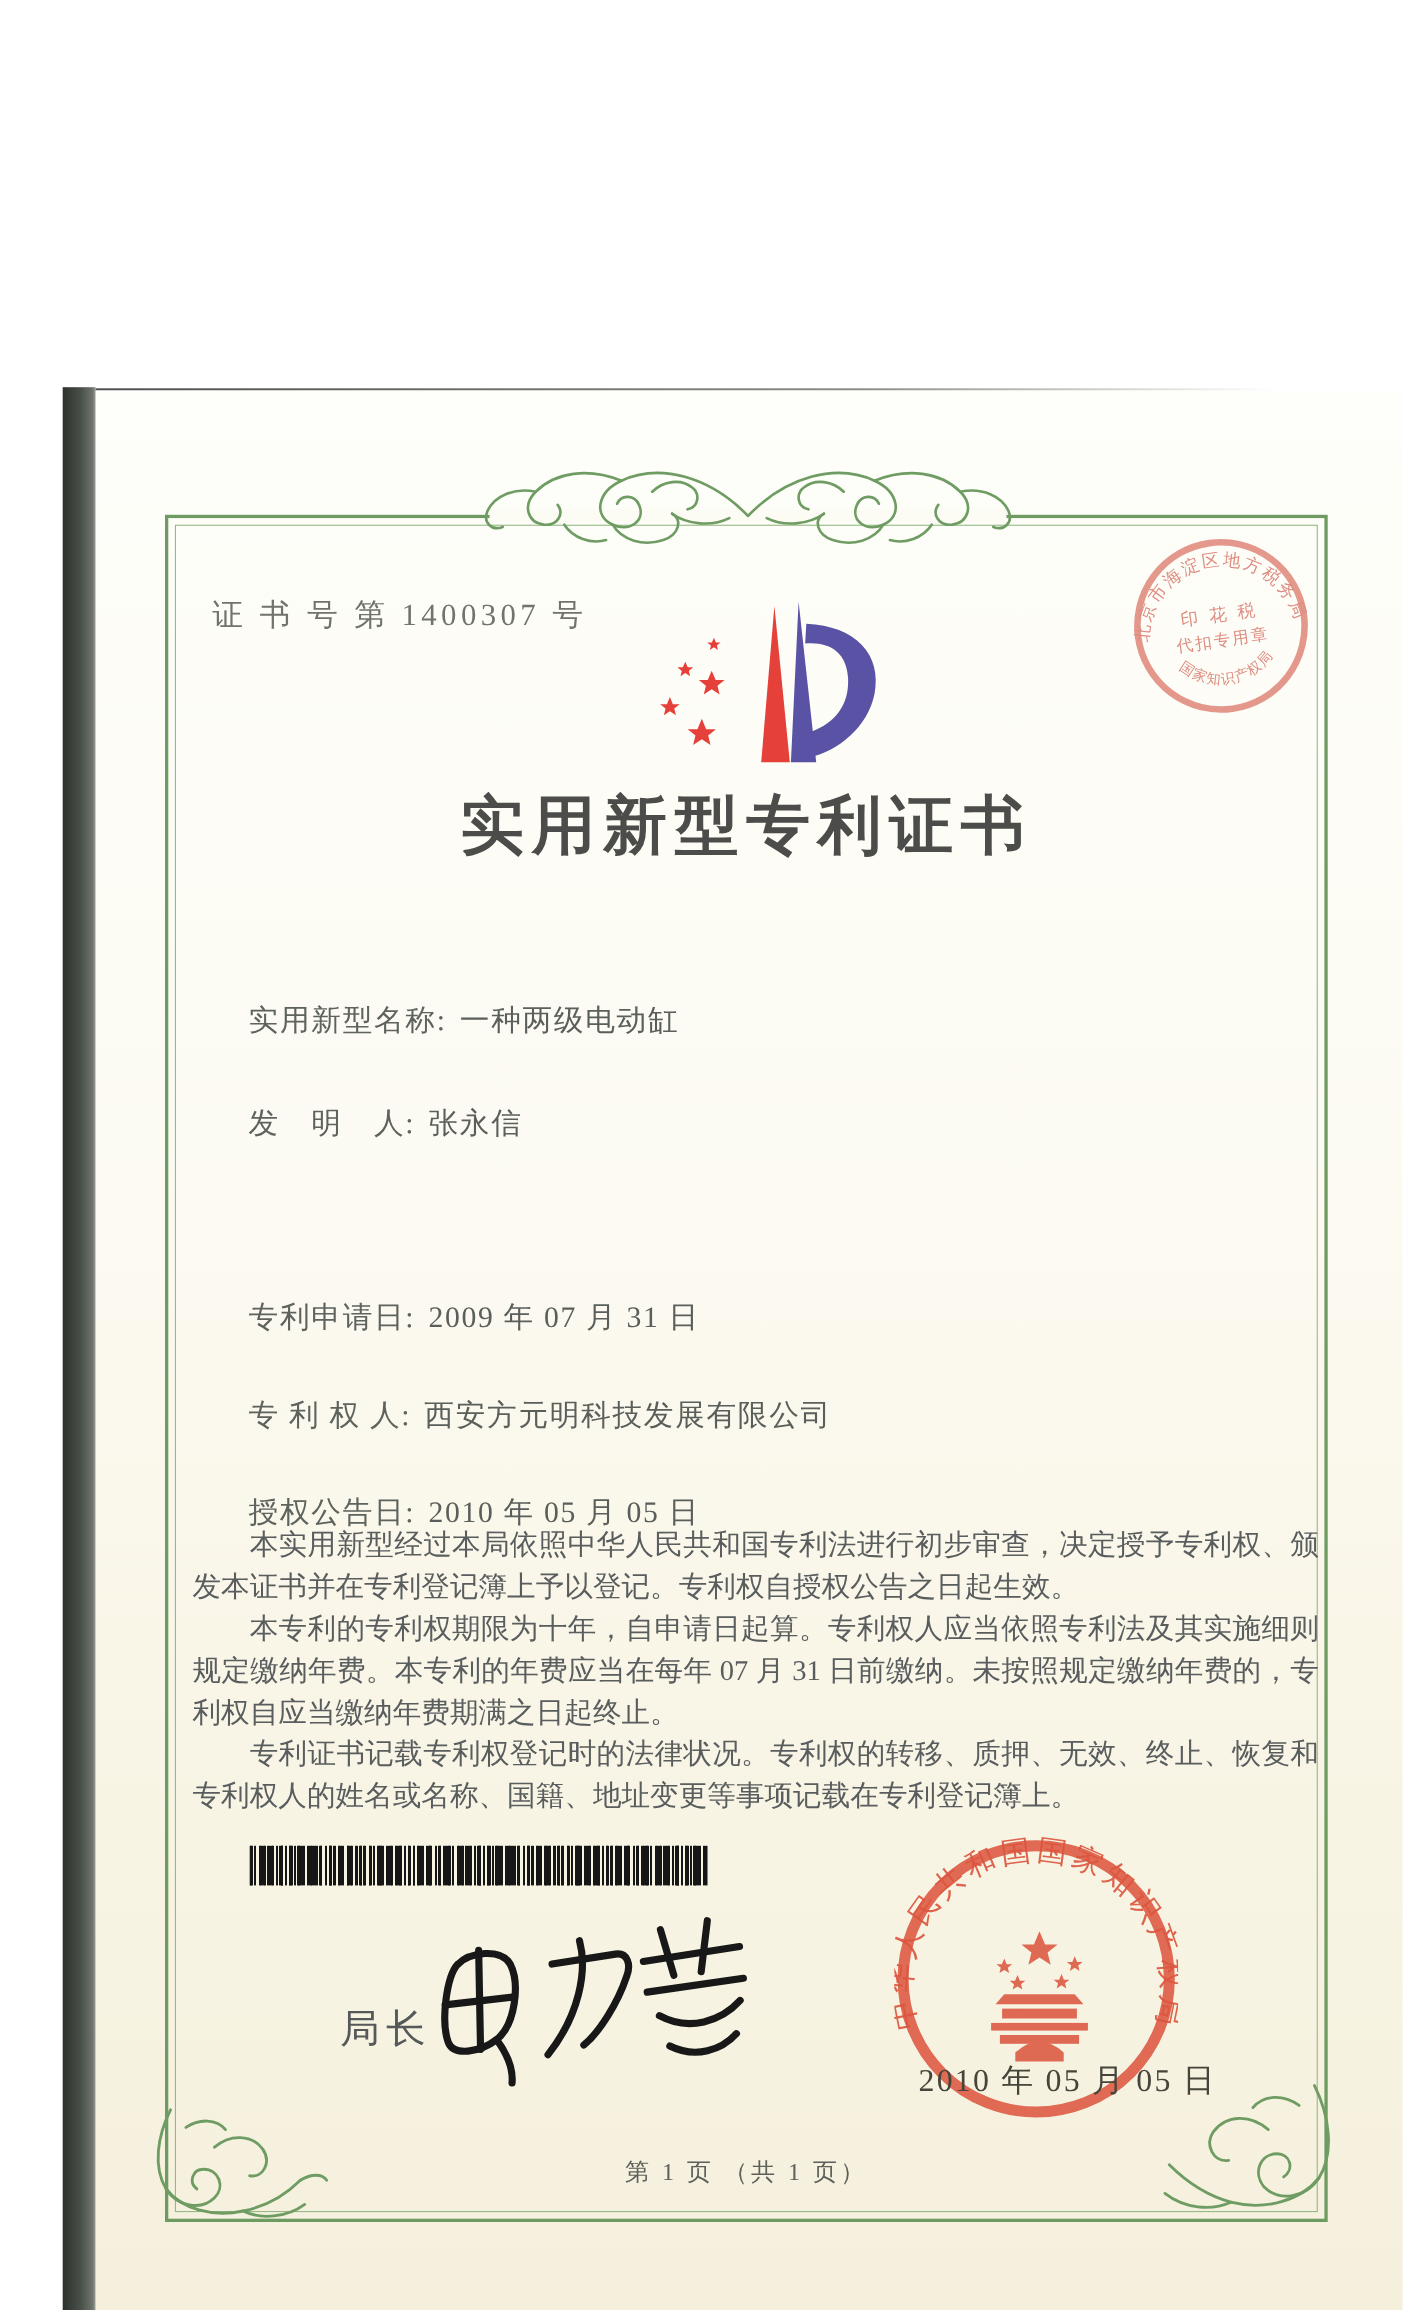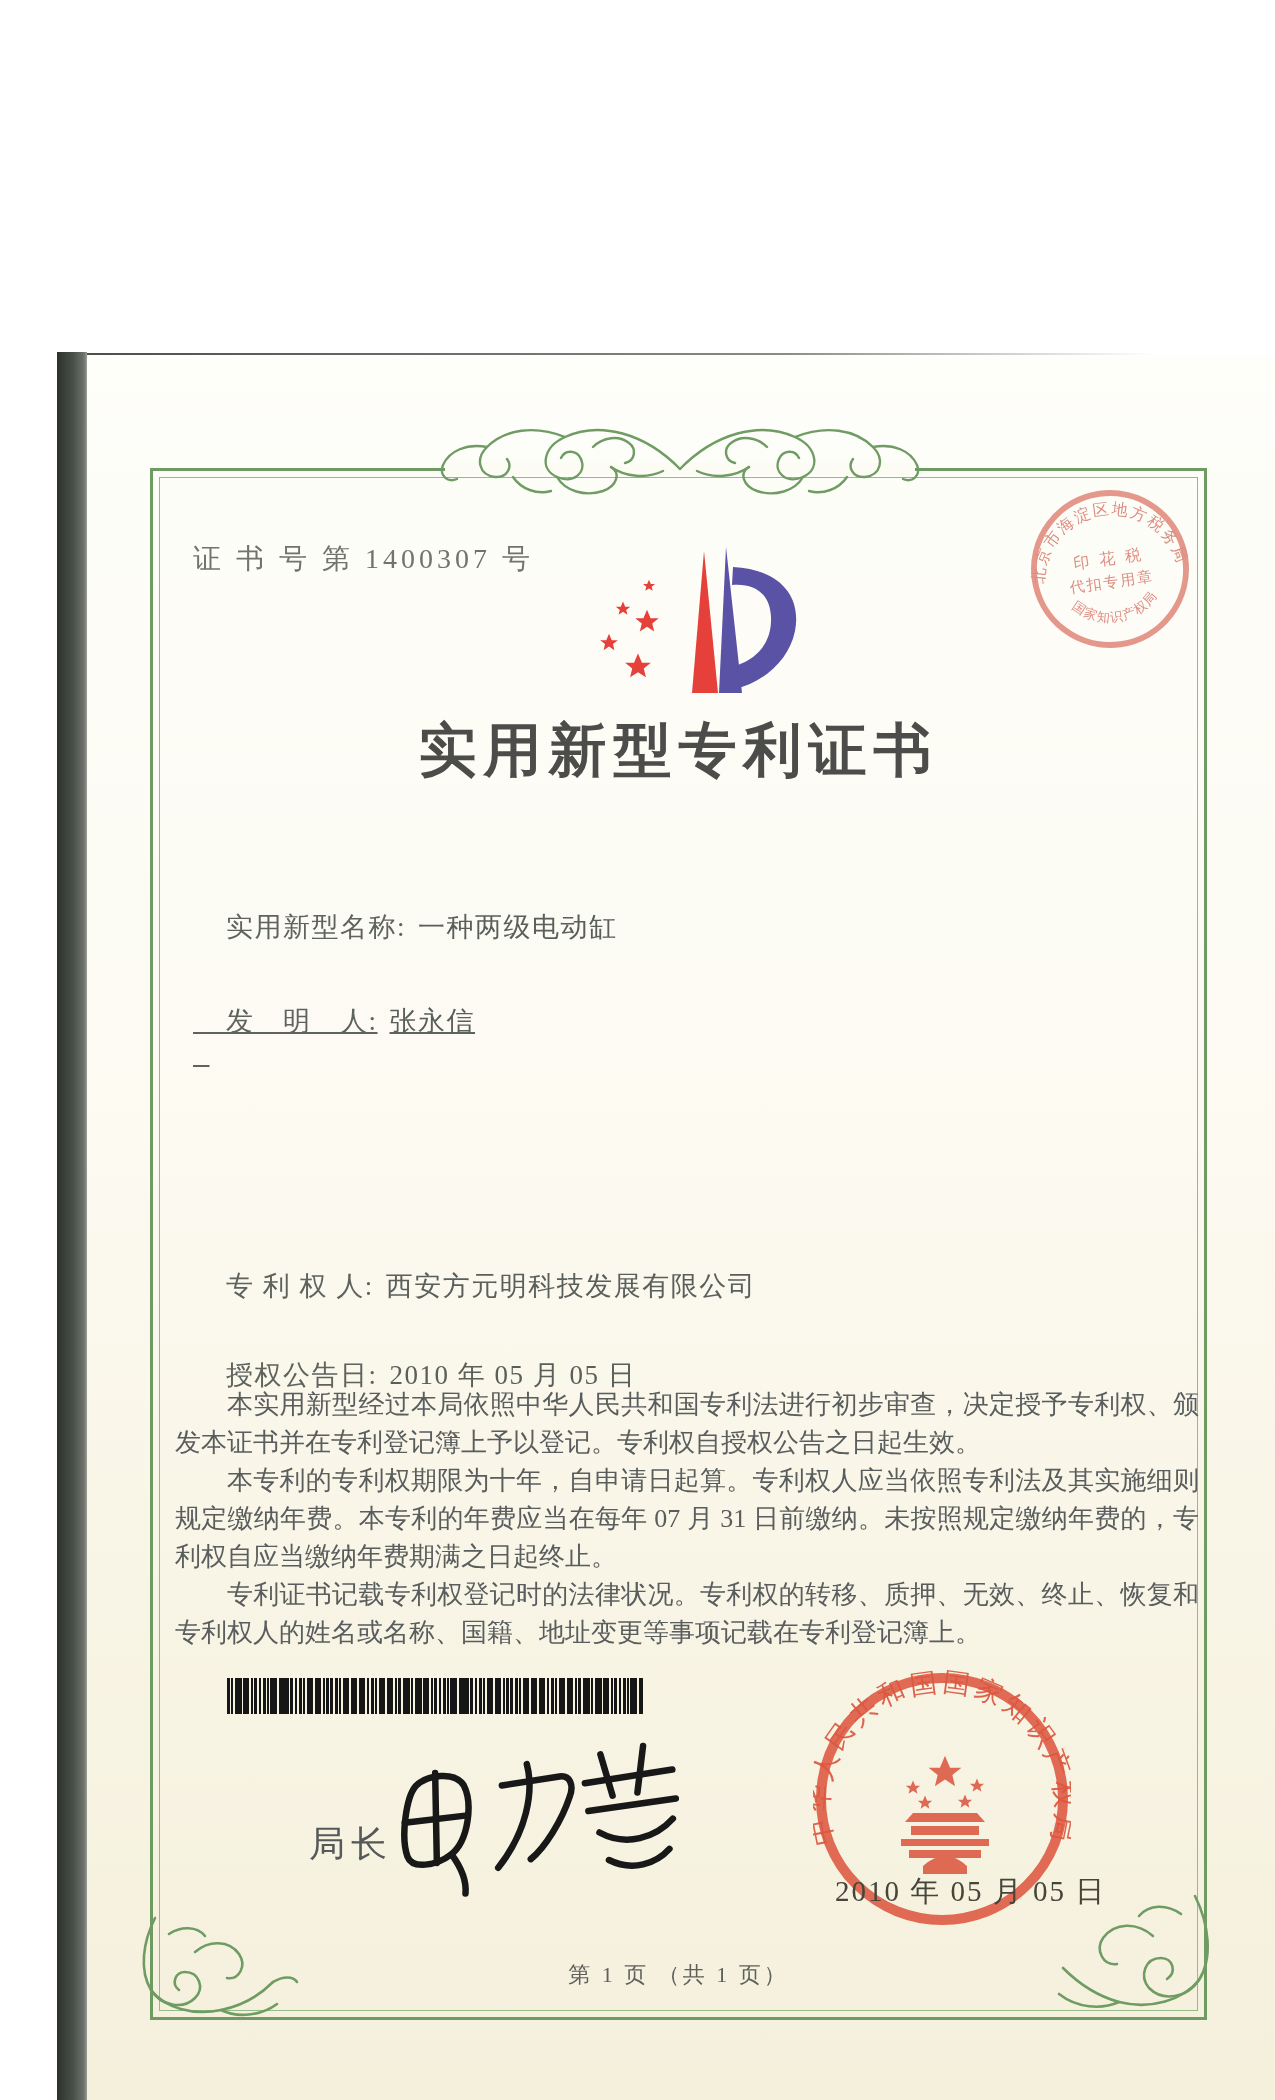--- a/index.html
+++ b/index.html
@@ -52,21 +52,21 @@
   .cert-title {
     position:absolute; left:103px; top:712px; width:1057px; text-align:center;
     font-size:58px; font-weight:600; color:#4c4c4a; letter-spacing:7px;
   }
   
   .field {
     position:absolute; left:146px; width:940px;
     font-size:27px; color:#5e635e; letter-spacing:1.5px; white-space:pre;
   }
   .field .fvalue { padding-left:12px; color:#5a5f5b; }
-  .f0 { top:878px; }  .f1 { top:972px;text-decoration:underline; }  .f2 { top:1058px; }
+  .f0 { top:878px; }  .f1 { top:972px; }  .f2 { top:1058px; }
   .f3 { top:1148px; } .f4 { top:1237px; } .f5 { top:1326px; }
   
   .body-text {
     position:absolute; left:128px; top:1386px; width:1024px;
     font-size:26px; line-height:38px; color:#595d5e; text-align:justify;
   }
   .body-text p { text-indent:2em; margin:0; }
   
   .barcode {
     position:absolute; left:180px; top:1678px; width:416px; height:36px;
@@ -185,20 +185,23 @@
   </svg>
 
   <div class="cert-title">实用新型专利证书</div>
 
   <div class="field f0">
     <span class="flabel">实用新型名称:</span><span class="fvalue">一种两级电动缸</span>
   </div>
   <div class="field f1">
     <span class="flabel">发　明　人:</span><span class="fvalue">张永信</span>
   </div>
+  <div class="field f3">
+    <span class="flabel">专利申请日:</span><span class="fvalue">2009 年 07 月 31 日</span>
+  </div>
   <div class="field f4">
     <span class="flabel">专 利 权 人:</span><span class="fvalue">西安方元明科技发展有限公司</span>
   </div>
   <div class="field f5">
     <span class="flabel">授权公告日:</span><span class="fvalue">2010 年 05 月 05 日</span>
   </div>
 
   <div class="body-text">
     <p>本实用新型经过本局依照中华人民共和国专利法进行初步审查，决定授予专利权、颁发本证书并在专利登记簿上予以登记。专利权自授权公告之日起生效。</p>
     <p>本专利的专利权期限为十年，自申请日起算。专利权人应当依照专利法及其实施细则规定缴纳年费。本专利的年费应当在每年 07 月 31 日前缴纳。未按照规定缴纳年费的，专利权自应当缴纳年费期满之日起终止。</p>

